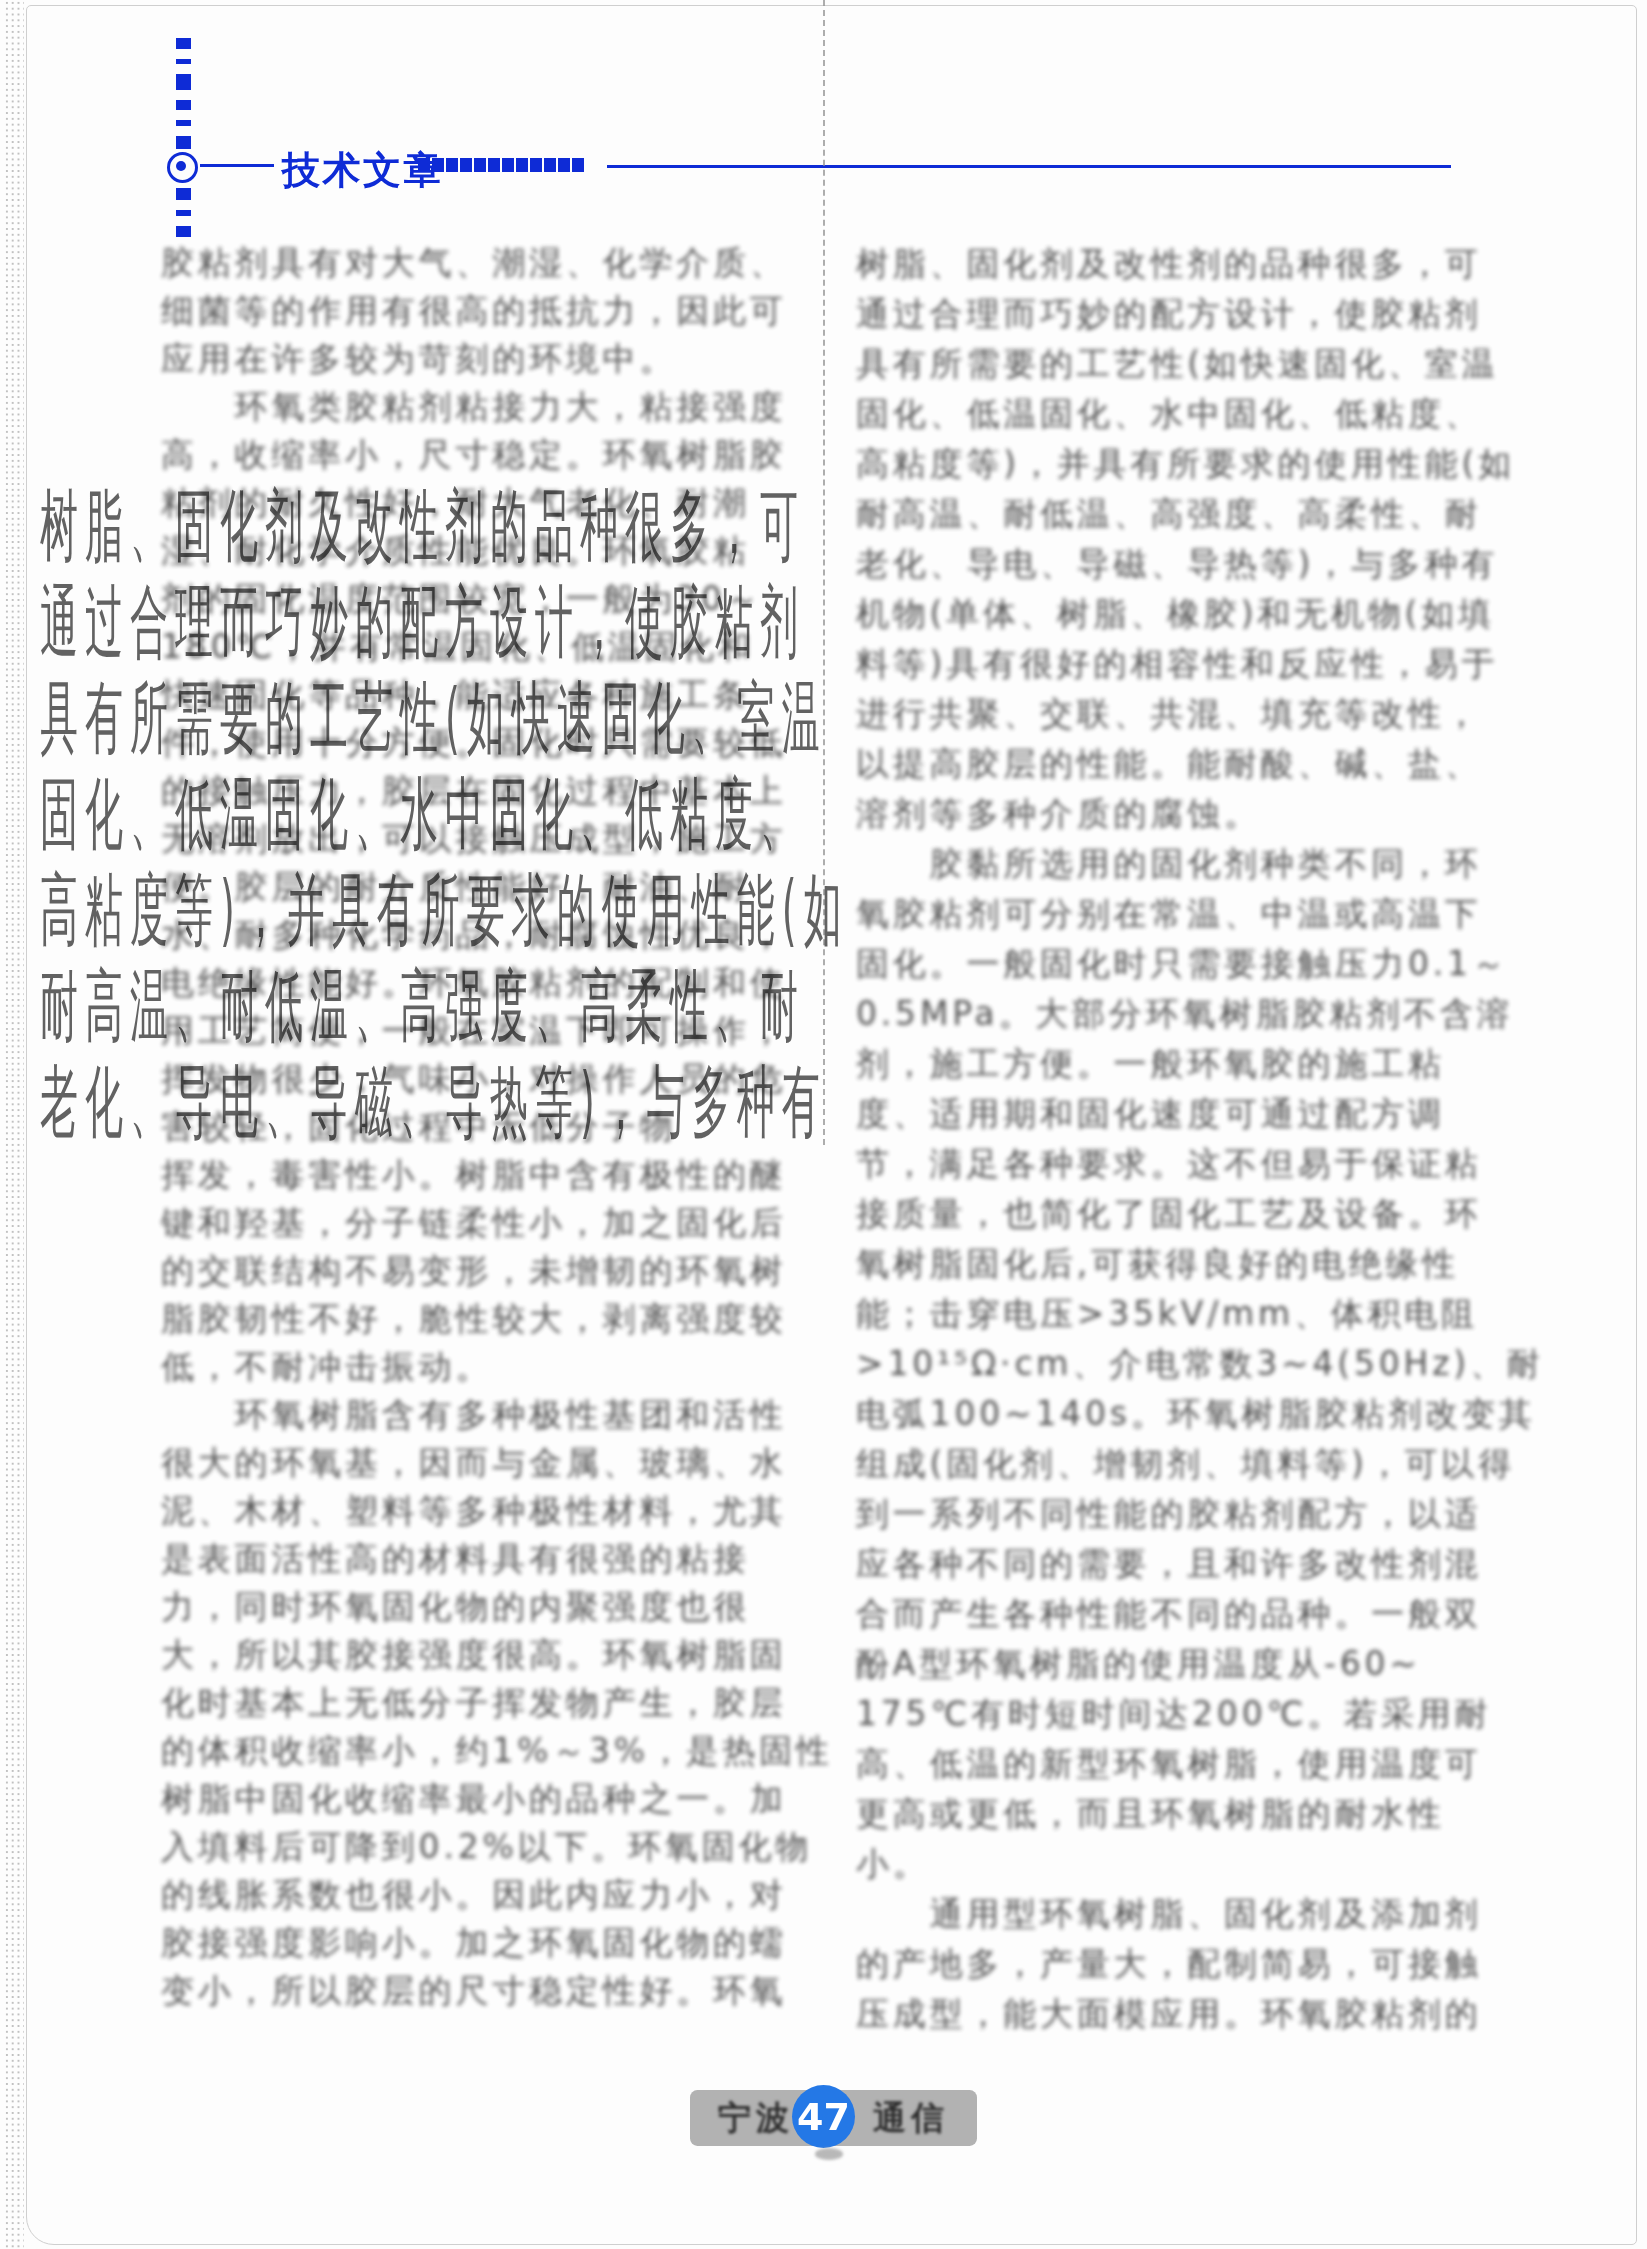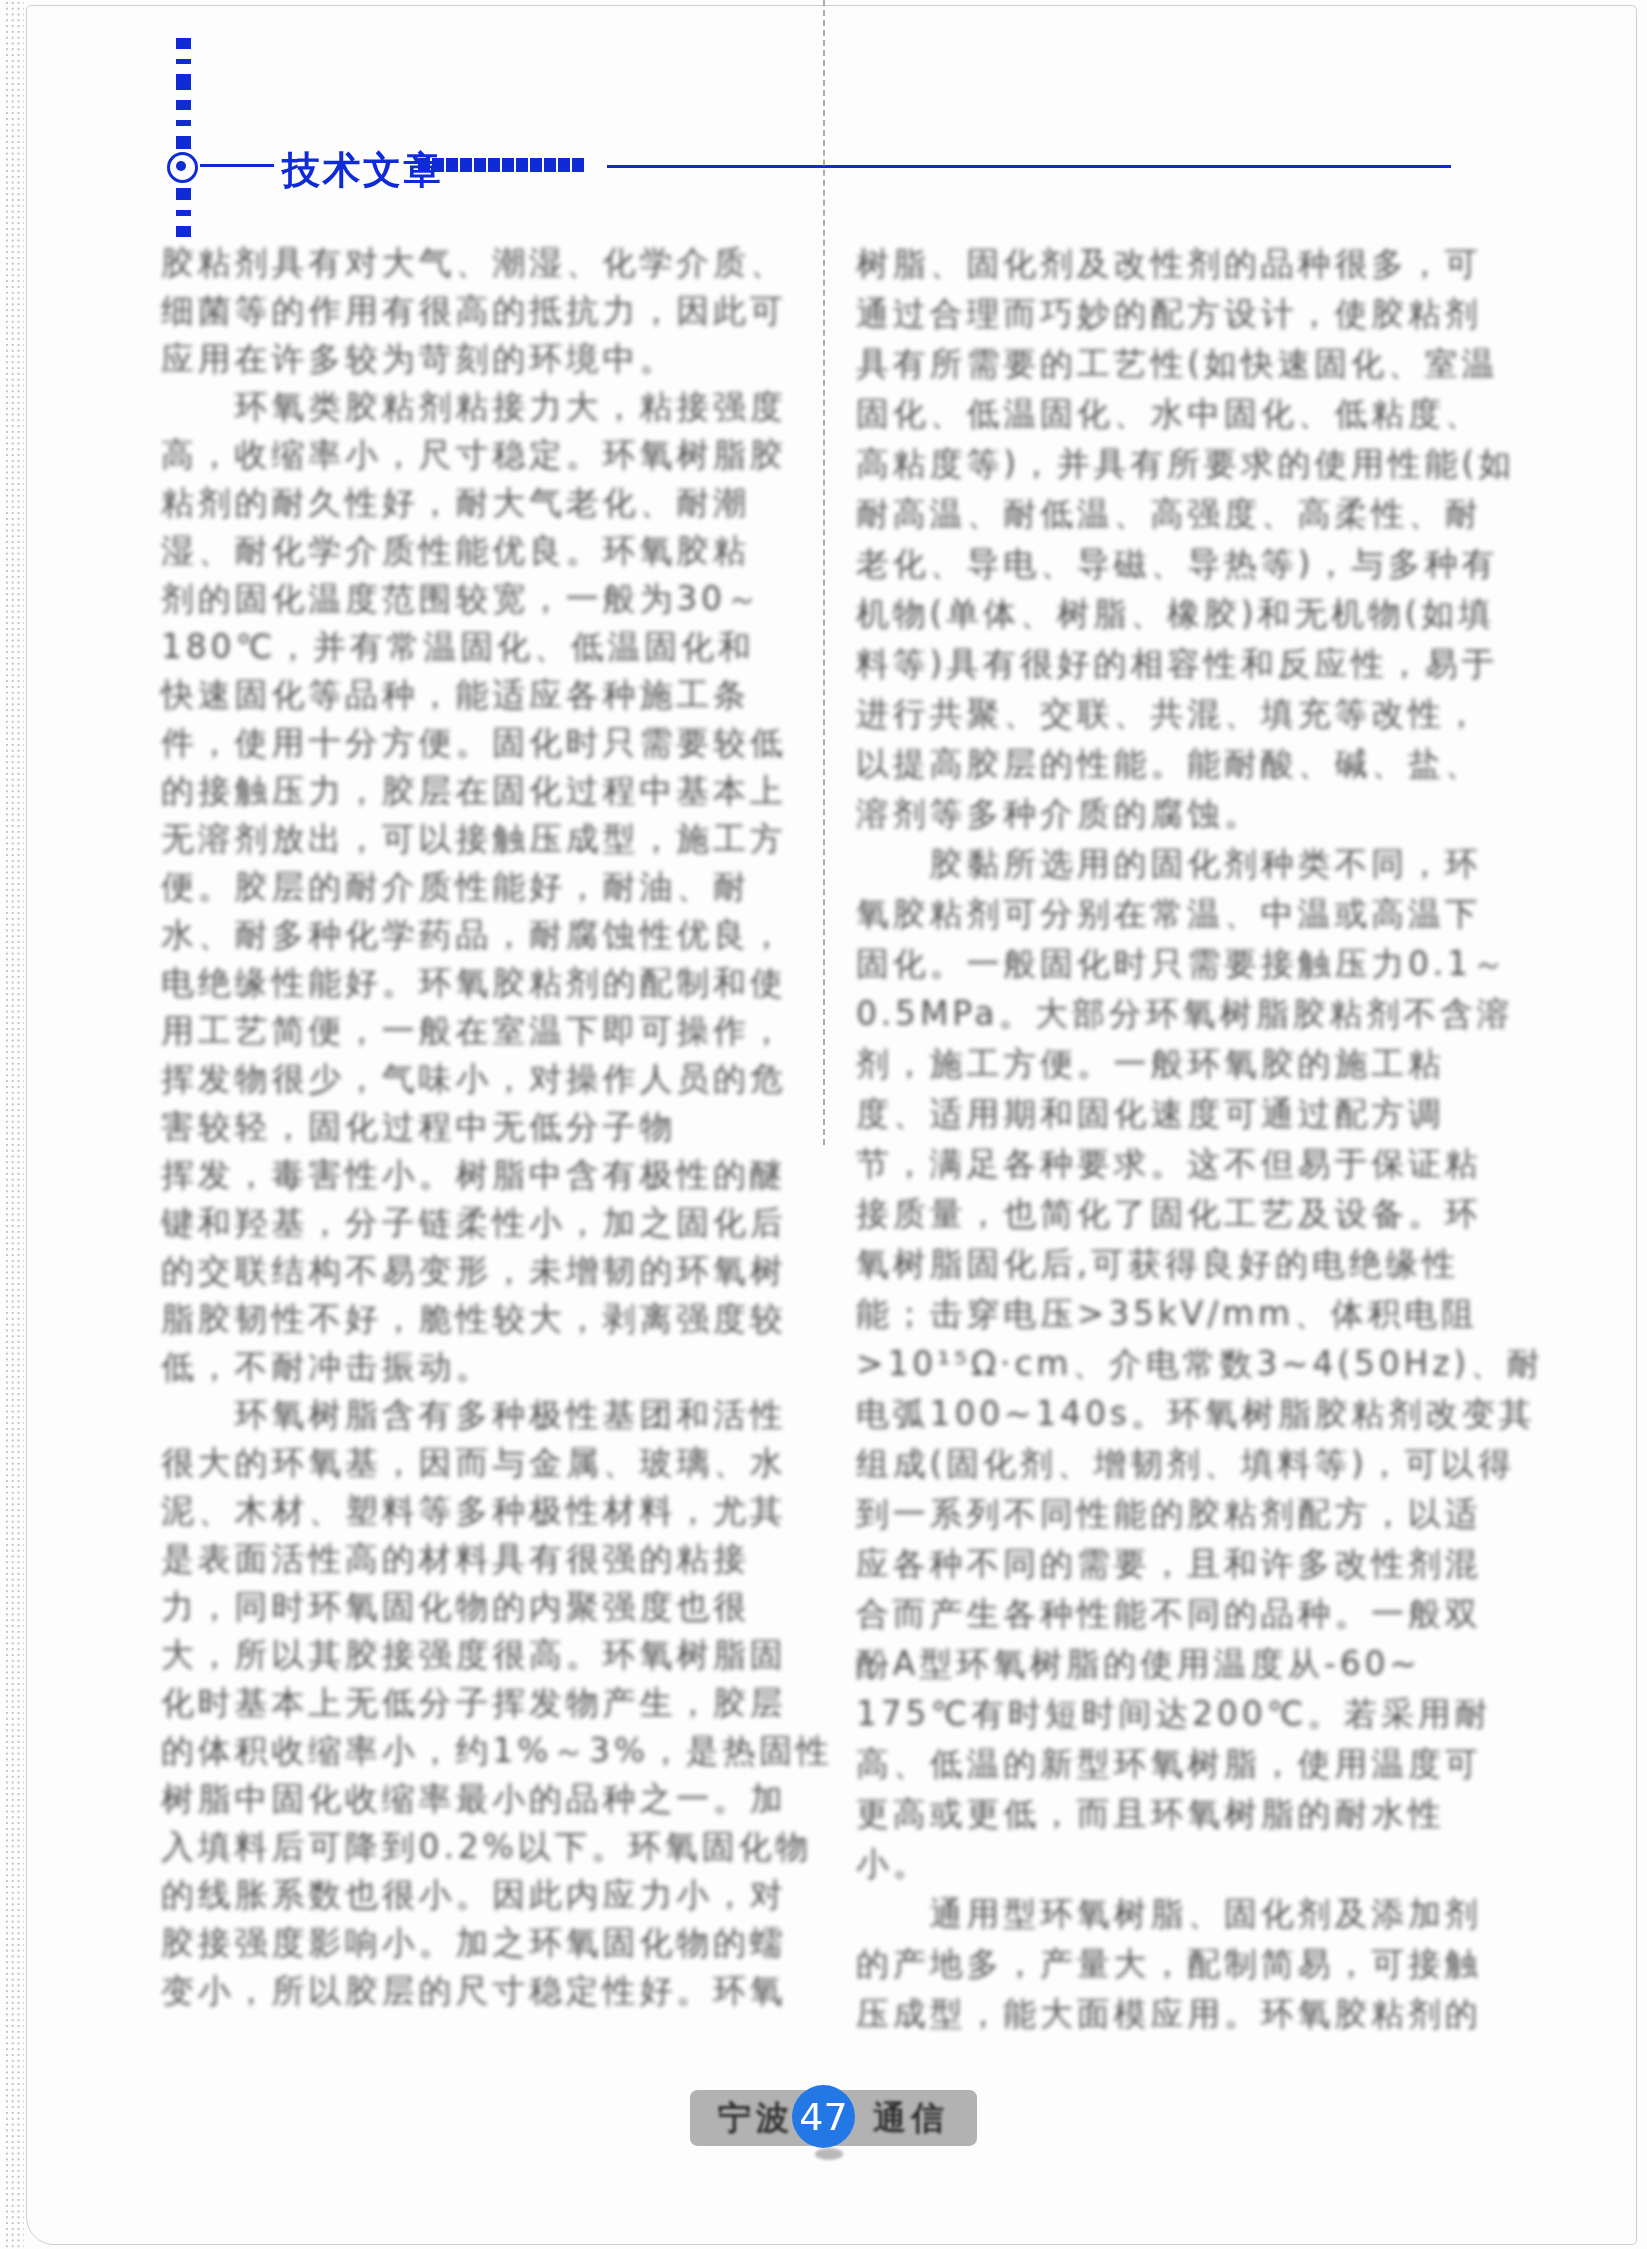--- a/index.html
+++ b/index.html
@@ -40,21 +40,21 @@
   .gline{height:96px;font-size:38px;line-height:40px;letter-spacing:7px;white-space:nowrap;
     color:#383838;opacity:.78;transform:scaleY(2.08);transform-origin:0 0;filter:blur(0.3px);}
   
   .footer-bar{position:absolute;left:690px;top:2090px;width:287px;height:56px;background:#b2b2b2;
     border-radius:7.4px;display:flex;align-items:center;justify-content:space-between;
     padding:0 28px;box-sizing:border-box;}
   .footer-label{font-size:33px;font-weight:bold;color:#2e2e2e;letter-spacing:5px;
     filter:blur(1.5px);white-space:nowrap;}
   .page-badge{position:absolute;left:792px;top:2085px;width:63px;height:63px;border-radius:50%;
     background:#2478e6;display:flex;align-items:center;justify-content:center;}
-  .page-badge span{color:#ffffff;font-size:38px;font-weight:normal;font-family:"DejaVu Sans",sans-serif;}
+  .page-badge span{color:#ffffff;font-size:38px;font-weight:bold;font-family:"DejaVu Sans",sans-serif;}
   .badge-smudge{position:absolute;left:815px;top:2148px;width:28px;height:11.5px;border-radius:50%;
     background:#9c9c9c;opacity:.7;filter:blur(1.6px);}
 </style>
 </head>
 <body>
 
 <div class="page">
 
   <div class="edge-dots"></div>
   <div class="page-border"></div>
@@ -166,20 +166,29 @@
       <div class="tline">酚A型环氧树脂的使用温度从-60~</div>
       <div class="tline">175℃有时短时间达200℃。若采用耐</div>
       <div class="tline">高、低温的新型环氧树脂，使用温度可</div>
       <div class="tline">更高或更低，而且环氧树脂的耐水性</div>
       <div class="tline">小。</div>
       <div class="tline">　　通用型环氧树脂、固化剂及添加剂</div>
       <div class="tline">的产地多，产量大，配制简易，可接触</div>
       <div class="tline">压成型，能大面模应用。环氧胶粘剂的</div>
     </div>
 
+  <div class="ghost">
+      <div class="gline">树脂、固化剂及改性剂的品种很多，可</div>
+      <div class="gline">通过合理而巧妙的配方设计，使胶粘剂</div>
+      <div class="gline">具有所需要的工艺性(如快速固化、室温</div>
+      <div class="gline">固化、低温固化、水中固化、低粘度、</div>
+      <div class="gline">高粘度等)，并具有所要求的使用性能(如</div>
+      <div class="gline">耐高温、耐低温、高强度、高柔性、耐</div>
+      <div class="gline">老化、导电、导磁、导热等)，与多种有</div>
+    </div>
 
   <div class="footer-bar">
     <span class="footer-label">宁波</span>
     <span class="footer-label">通信</span>
   </div>
   <div class="page-badge">
     <span>47</span>
   </div>
   <div class="badge-smudge"></div>
 

